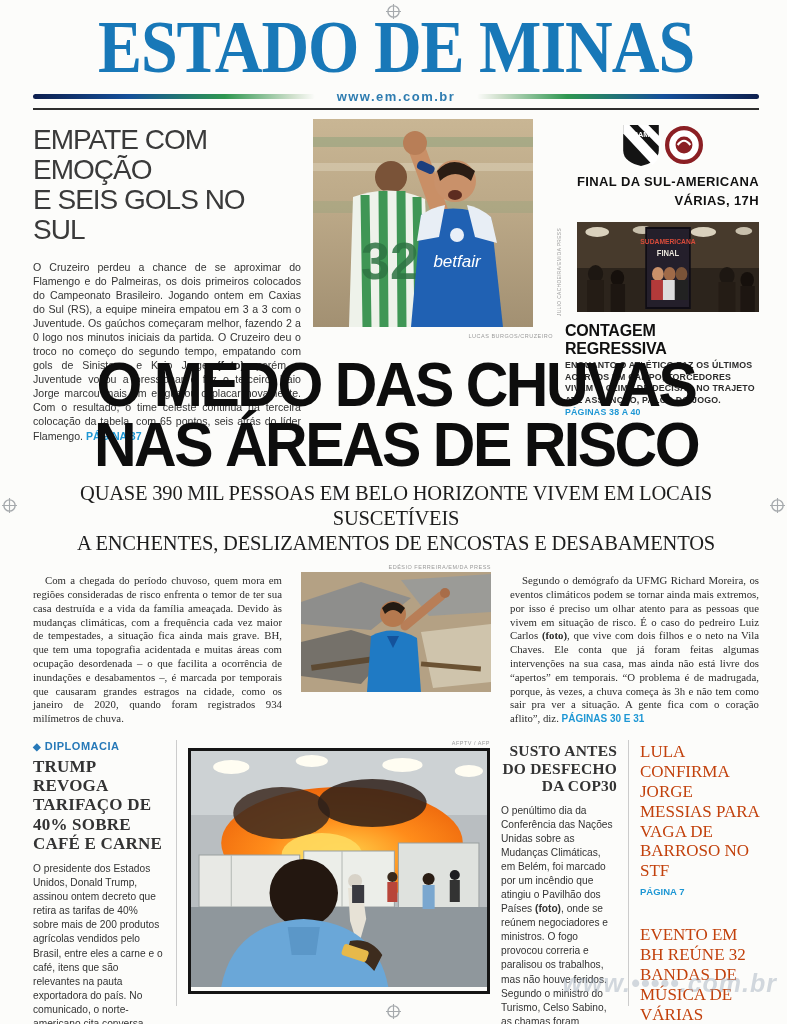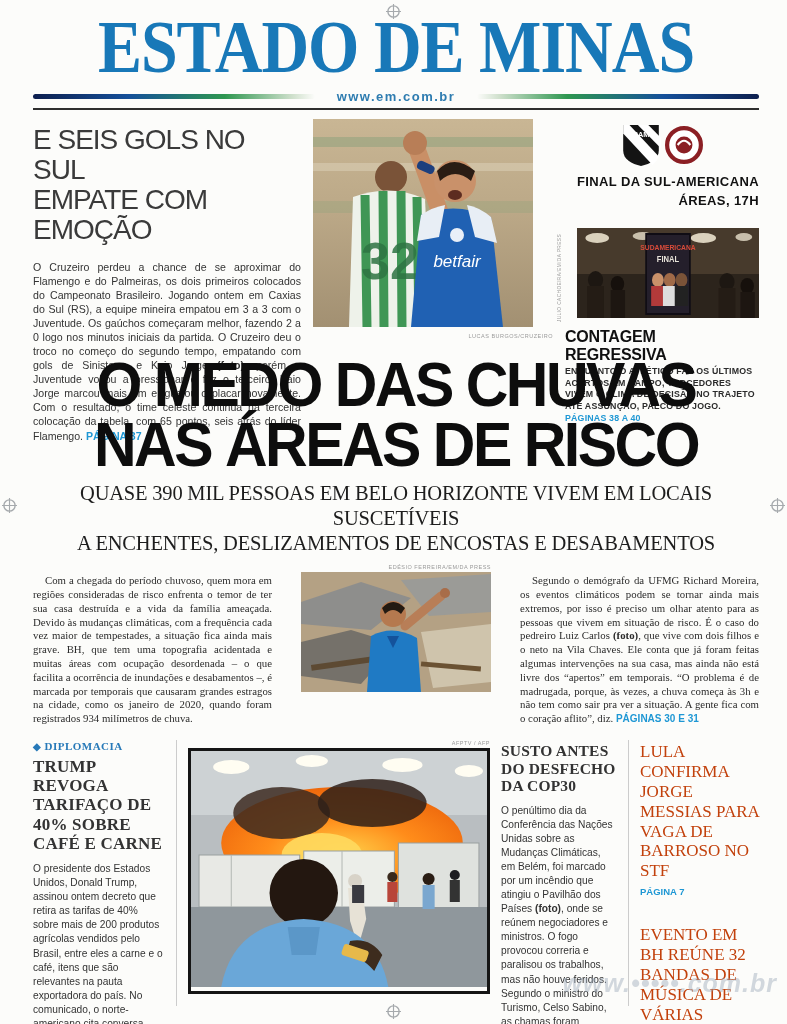--- a/index.html
+++ b/index.html
@@ -35,52 +35,52 @@
   .sports-left { width:268px; padding-top:6px; }
   .sports-h { font-size:28px; line-height:1.08; font-weight:400; color:#3a3a3a; letter-spacing:-1px; }
   .sports-body { margin-top:14px; font-size:10.6px; line-height:1.33; color:#333; text-align:justify; }
   .pageref { color:#1e97d4; font-weight:bold; }
   .photo-wrap { position:relative; }
   .caption { font-size:5.5px; color:#9a9a9a; letter-spacing:.5px; text-align:right; margin-top:2px; }
   .credit-top { font-size:5.5px; color:#9a9a9a; letter-spacing:.5px; text-align:right; margin-bottom:2px; }
   .sports-right { flex:1; position:relative; padding-top:4px; }
   .logos { display:flex; justify-content:center; align-items:center; gap:8px; }
   .final-label { text-align:right; font-size:13px; font-weight:800; letter-spacing:.4px; color:#111; line-height:1.5; margin-top:5px; }
-  .airport { position:relative; margin-top:17px;padding-left:12px; }
+  .airport { position:relative; margin-top:11px;padding-left:12px; }
   .vcredit { position:absolute; left:-8px; bottom:0; font-size:4.8px; color:#999; letter-spacing:.4px;
       writing-mode:vertical-rl; transform:rotate(180deg); }
   .cr-h { font-size:16px; font-weight:800; letter-spacing:-.2px; color:#101010; margin-top:6px; }
   .cr-deck { font-size:8.8px; font-weight:bold; line-height:1.35; color:#2b2b2b; letter-spacing:.2px; margin-top:2px; }
 
   
   .lead { text-align:center; margin-top:10px; }
   .lead-h { font-size:59px; line-height:.97; font-weight:900; color:#0d0d0d; letter-spacing:-2.5px;
       transform:scaleY(1.06); transform-origin:center top; }
   .lead-sub { font-family:"Liberation Serif", serif; font-size:20.5px; line-height:1.22; color:#1d1d1d;
       margin-top:12px; letter-spacing:-.2px; }
-  .lead-cols { display:flex; gap:29px; margin-top:8px; text-align:left; }
+  .lead-cols { display:flex; gap:19px; margin-top:8px; text-align:left; }
   .lead-col { flex:1; font-family:"Liberation Serif", serif; font-size:10.8px; line-height:1.28;
       color:#2b2b2b; text-align:justify; padding-top:10px; }
   .lead-col .pageref { font-family:"Liberation Sans", sans-serif; font-size:10px; }
   .indent { display:inline-block; width:12px; }
   .lead-photo-col { width:190px; flex:none; }
 
   
   .bottom { display:flex; gap:11px; margin-top:14px; height:266px; }
   .vdiv { width:1px; background:#ccc; }
-  .kicker { color:#2779b8; font-family:Liberation Serif, serif; font-weight:bold; font-size:11px; letter-spacing:.5px; }
+  .kicker { color:#2779b8; font-family:Liberation Sans, sans-serif; font-weight:bold; font-size:11px; letter-spacing:.5px; }
   .kicker .dia { font-size:10px; }
   .serif-h { font-family:"Liberation Serif", serif; font-weight:bold; font-size:17px; line-height:1.13;
       color:#333; letter-spacing:.2px; margin-top:5px; }
   .col-body { font-size:10.2px; line-height:1.38; color:#333; margin-top:9px; }
   .col-trump { width:132px; flex:none; }
   .col-fire { width:302px; flex:none; }
   .firebox { border:3px solid #151515; }
   .col-cop { width:116px; flex:none; }
-  .col-cop .serif-h { font-size:15.5px; margin-top:2px; }
+  .col-cop .serif-h { font-size:15.5px; margin-top:2px;text-align:right; }
   .col-briefs { flex:1; position:relative; padding-top:2px; }
   .brief-h { font-family:"Liberation Serif", serif; font-size:17px; line-height:1.17; color:#c2410c; }
   .brief { margin-bottom:26px; }
   .brief .pageref { font-size:9.5px; display:inline-block; margin-top:3px; }
   .watermark { position:absolute; right:-18px; bottom:8px; font-size:25px; font-weight:bold; font-style:italic;
       color:rgba(150,165,180,.42); letter-spacing:1px; white-space:nowrap; pointer-events:none; }
 </style>
 </head>
 <body>
 
@@ -112,22 +112,22 @@
         <span class="website">www.em.com.br</span>
         <div class="band right"></div>
       </div>
     </div>
 
     <div class="toprule"></div>
 
     <div class="sports">
       <div class="sports-left">
         <div class="sports-h">
+          <div>EMPATE COM EMOÇÃO</div>
           <div>E SEIS GOLS NO SUL</div>
-          <div>EMPATE COM EMOÇÃO</div>
         </div>
         <p class="sports-body"><span>O Cruzeiro perdeu a chance de se aproximar do Flamengo e do Palmeiras, os dois primeiros colocados do Campeonato Brasileiro. Jogando ontem em Caxias do Sul (RS), a equipe mineira empatou em 3 a 3 com o Juventude. Os gaúchos começaram melhor, fazendo 2 a 0 logo nos minutos iniciais da partida. O Cruzeiro deu o troco no começo do segundo tempo, empatando com gols de Sinisterra e Kaio Jorge </span><b>(foto)</b><span>, porém o Juventude voltou a pressionar e fez o terceiro. Kaio Jorge marcou mais um e igualou o placar novamente. Com o resultado, o time celeste continua na terceira colocação da tabela, com 65 pontos, seis atrás do líder Flamengo. </span><span class="pageref">PÁGINA 37</span></p>
       </div>
 
       <div class="photo-wrap" style="width:240px;">
         <svg width="220" height="208" viewBox="0 0 220 208">
           <defs>
             <linearGradient id="stad" x1="0" y1="0" x2="0" y2="1">
               <stop offset="0" stop-color="#c9b694"></stop>
                 <stop offset=".45" stop-color="#bba887"></stop>
@@ -169,21 +169,21 @@
             <text x="19" y="13" font-size="7" font-weight="bold" fill="#fff" text-anchor="middle" font-family="Liberation Sans,sans-serif">CAM</text>
           </svg>
           <svg width="38" height="40" viewBox="0 0 36 36" style="margin-left:-4px;">
             <circle cx="18" cy="18" r="16" fill="#fff" stroke="#8b1f24" stroke-width="4"></circle>
             <circle cx="18" cy="18" r="8" fill="#8b1f24"></circle>
             <path d="M12 18 Q18 10 24 18" stroke="#fff" stroke-width="2" fill="none"></path>
           </svg>
         </div>
         <div class="final-label">
           <div>FINAL DA SUL-AMERICANA</div>
-          <div>ÁREAS, 17H</div>
+          <div>VÁRIAS, 17H</div>
         </div>
         <div class="airport">
           <span class="vcredit">JULIO CACHOEIRA/EM/DA PRESS</span>
           <svg width="100%" height="90" viewBox="0 0 216 90" preserveAspectRatio="none">
             <rect width="216" height="90" fill="#473a2c"></rect>
             <rect y="46" width="216" height="44" fill="#2c241c"></rect>
             <ellipse cx="24" cy="10" rx="14" ry="5" fill="#fff8e2" opacity=".8"></ellipse>
             <ellipse cx="78" cy="8" rx="12" ry="4" fill="#fff8e2" opacity=".7"></ellipse>
             <ellipse cx="150" cy="10" rx="15" ry="5" fill="#fff8e2" opacity=".8"></ellipse>
             <ellipse cx="198" cy="9" rx="10" ry="4" fill="#fff8e2" opacity=".7"></ellipse>

